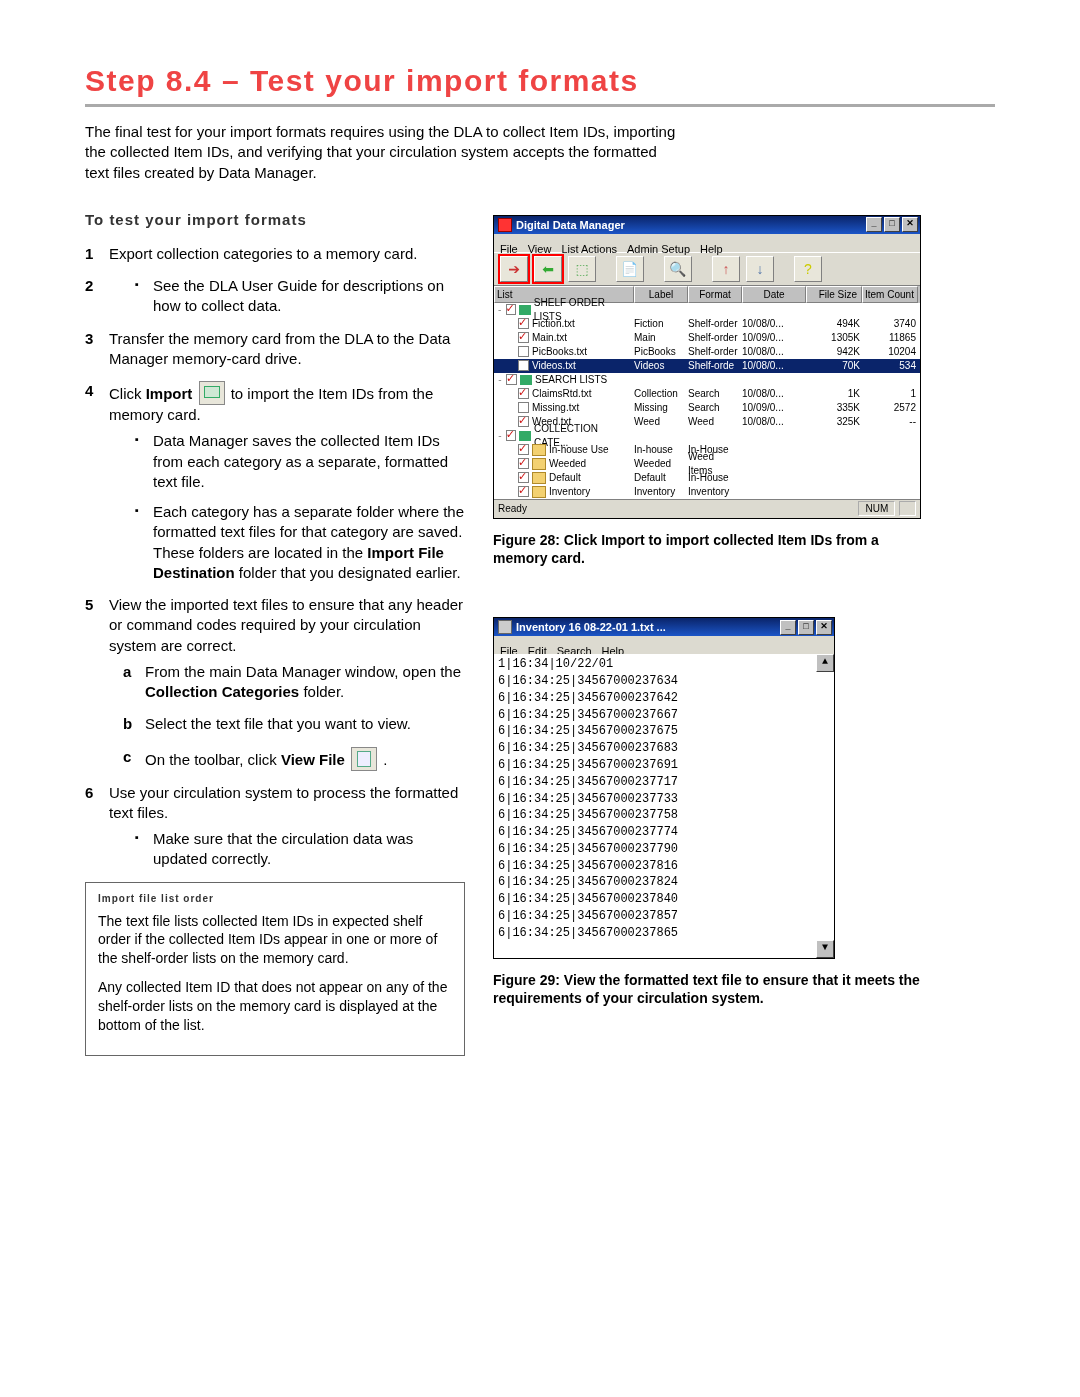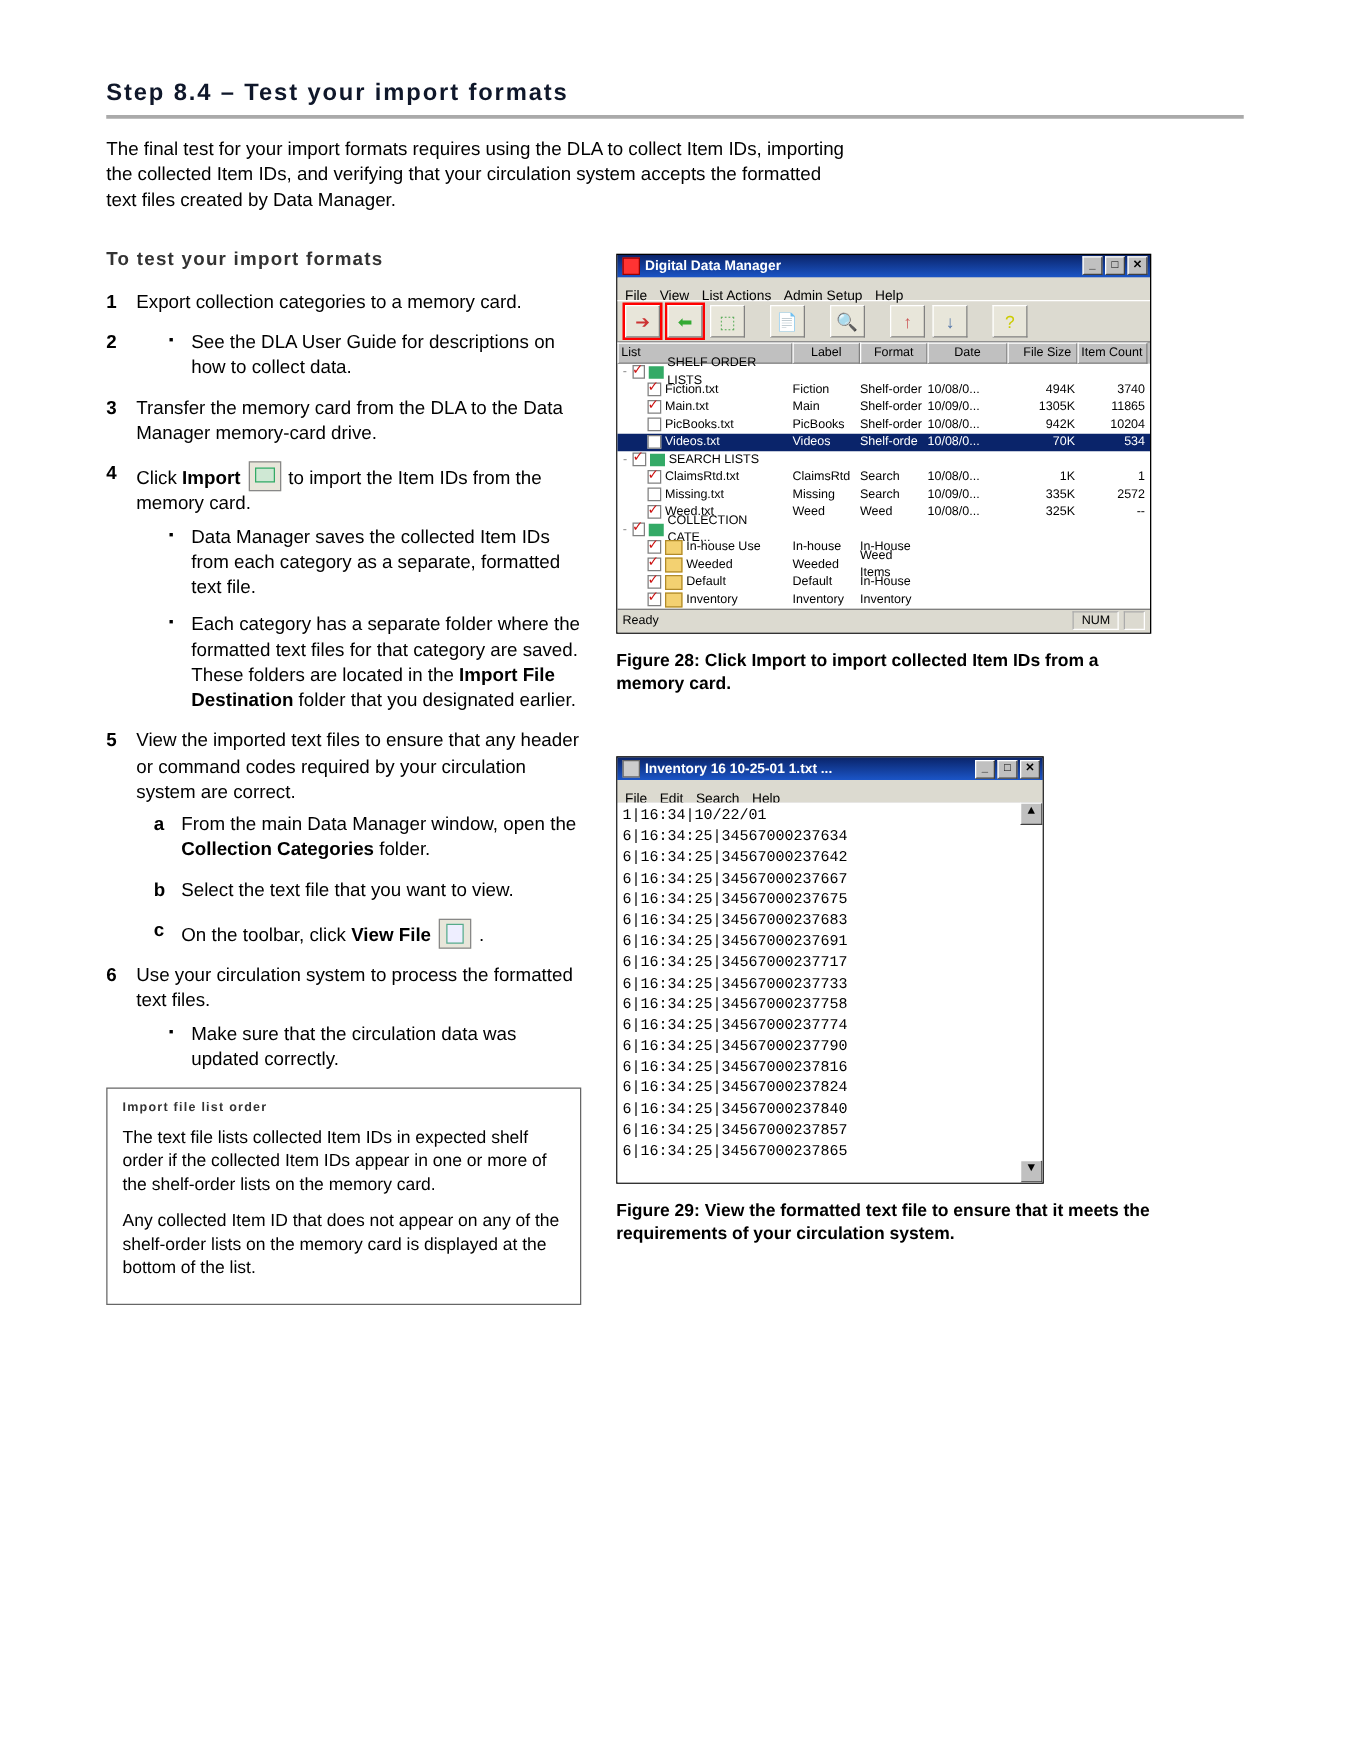--- a/index.html
+++ b/index.html
@@ -12,24 +12,24 @@
   }
   .page {
     width: 1080px;
     min-height: 1397px;
     margin: 0 auto;
     padding: 64px 85px 30px 85px;
     box-sizing: border-box;
     position: relative;
   }
   h1.step-title {
-    font-size: 19px;
+    font-size: 30px;
     font-weight: bold;
     letter-spacing: 1.5px;
-    color: #0f172a;
+    color: #ef4444;
     margin: 0 0 6px 0;
   }
   .title-underline {
     border-bottom: 3px solid #aaa;
     margin-bottom: 14px;
   }
   .intro {
     font-size: 15px;
     line-height: 1.35;
     margin-bottom: 28px;
@@ -564,21 +564,21 @@
               <div class="col tc-size"></div>
               <div class="col tc-count"></div>
             </div>
             <div class="tree-row">
               <div class="col tc-list">
                 <span class="tree-indent"></span>
                 <span class="tree-indent"></span>
                 <span class="chk on"></span>
                 <span>ClaimsRtd.txt</span>
               </div>
-              <div class="col tc-label">ClaimsRtd</div>
+              <div class="col tc-label">Collection</div>
               <div class="col tc-format">Search</div>
               <div class="col tc-date">10/08/0...</div>
               <div class="col tc-size">1K</div>
               <div class="col tc-count">1</div>
             </div>
             <div class="tree-row">
               <div class="col tc-list">
                 <span class="tree-indent"></span>
                 <span class="tree-indent"></span>
                 <span class="chk"></span>
@@ -678,21 +678,21 @@
           <span class="flex"></span>
           <span class="status-cell">NUM</span>
           <span class="status-cell">&nbsp;</span>
         </div>
       </div>
       <div class="fig-caption">Figure 28: Click Import to import collected Item IDs from a memory card.</div>
 
       <div class="txt-app">
         <div class="win-titlebar">
           <span style="display:inline-block;width:12px;height:12px;background:#ccc;border:1px solid #666;margin-right:4px;"></span>
-          <span>Inventory 16 10-25-01 1.txt  ...</span>
+          <span>Inventory 16 08-22-01 1.txt  ...</span>
           <span class="spacer"></span>
           <div class="win-sysbtns">
             <div class="win-sysbtn">_</div>
             <div class="win-sysbtn">□</div>
             <div class="win-sysbtn">✕</div>
           </div>
         </div>
         <div class="win-menubar">
           <span class="mi">File</span>
           <span class="mi">Edit</span>

